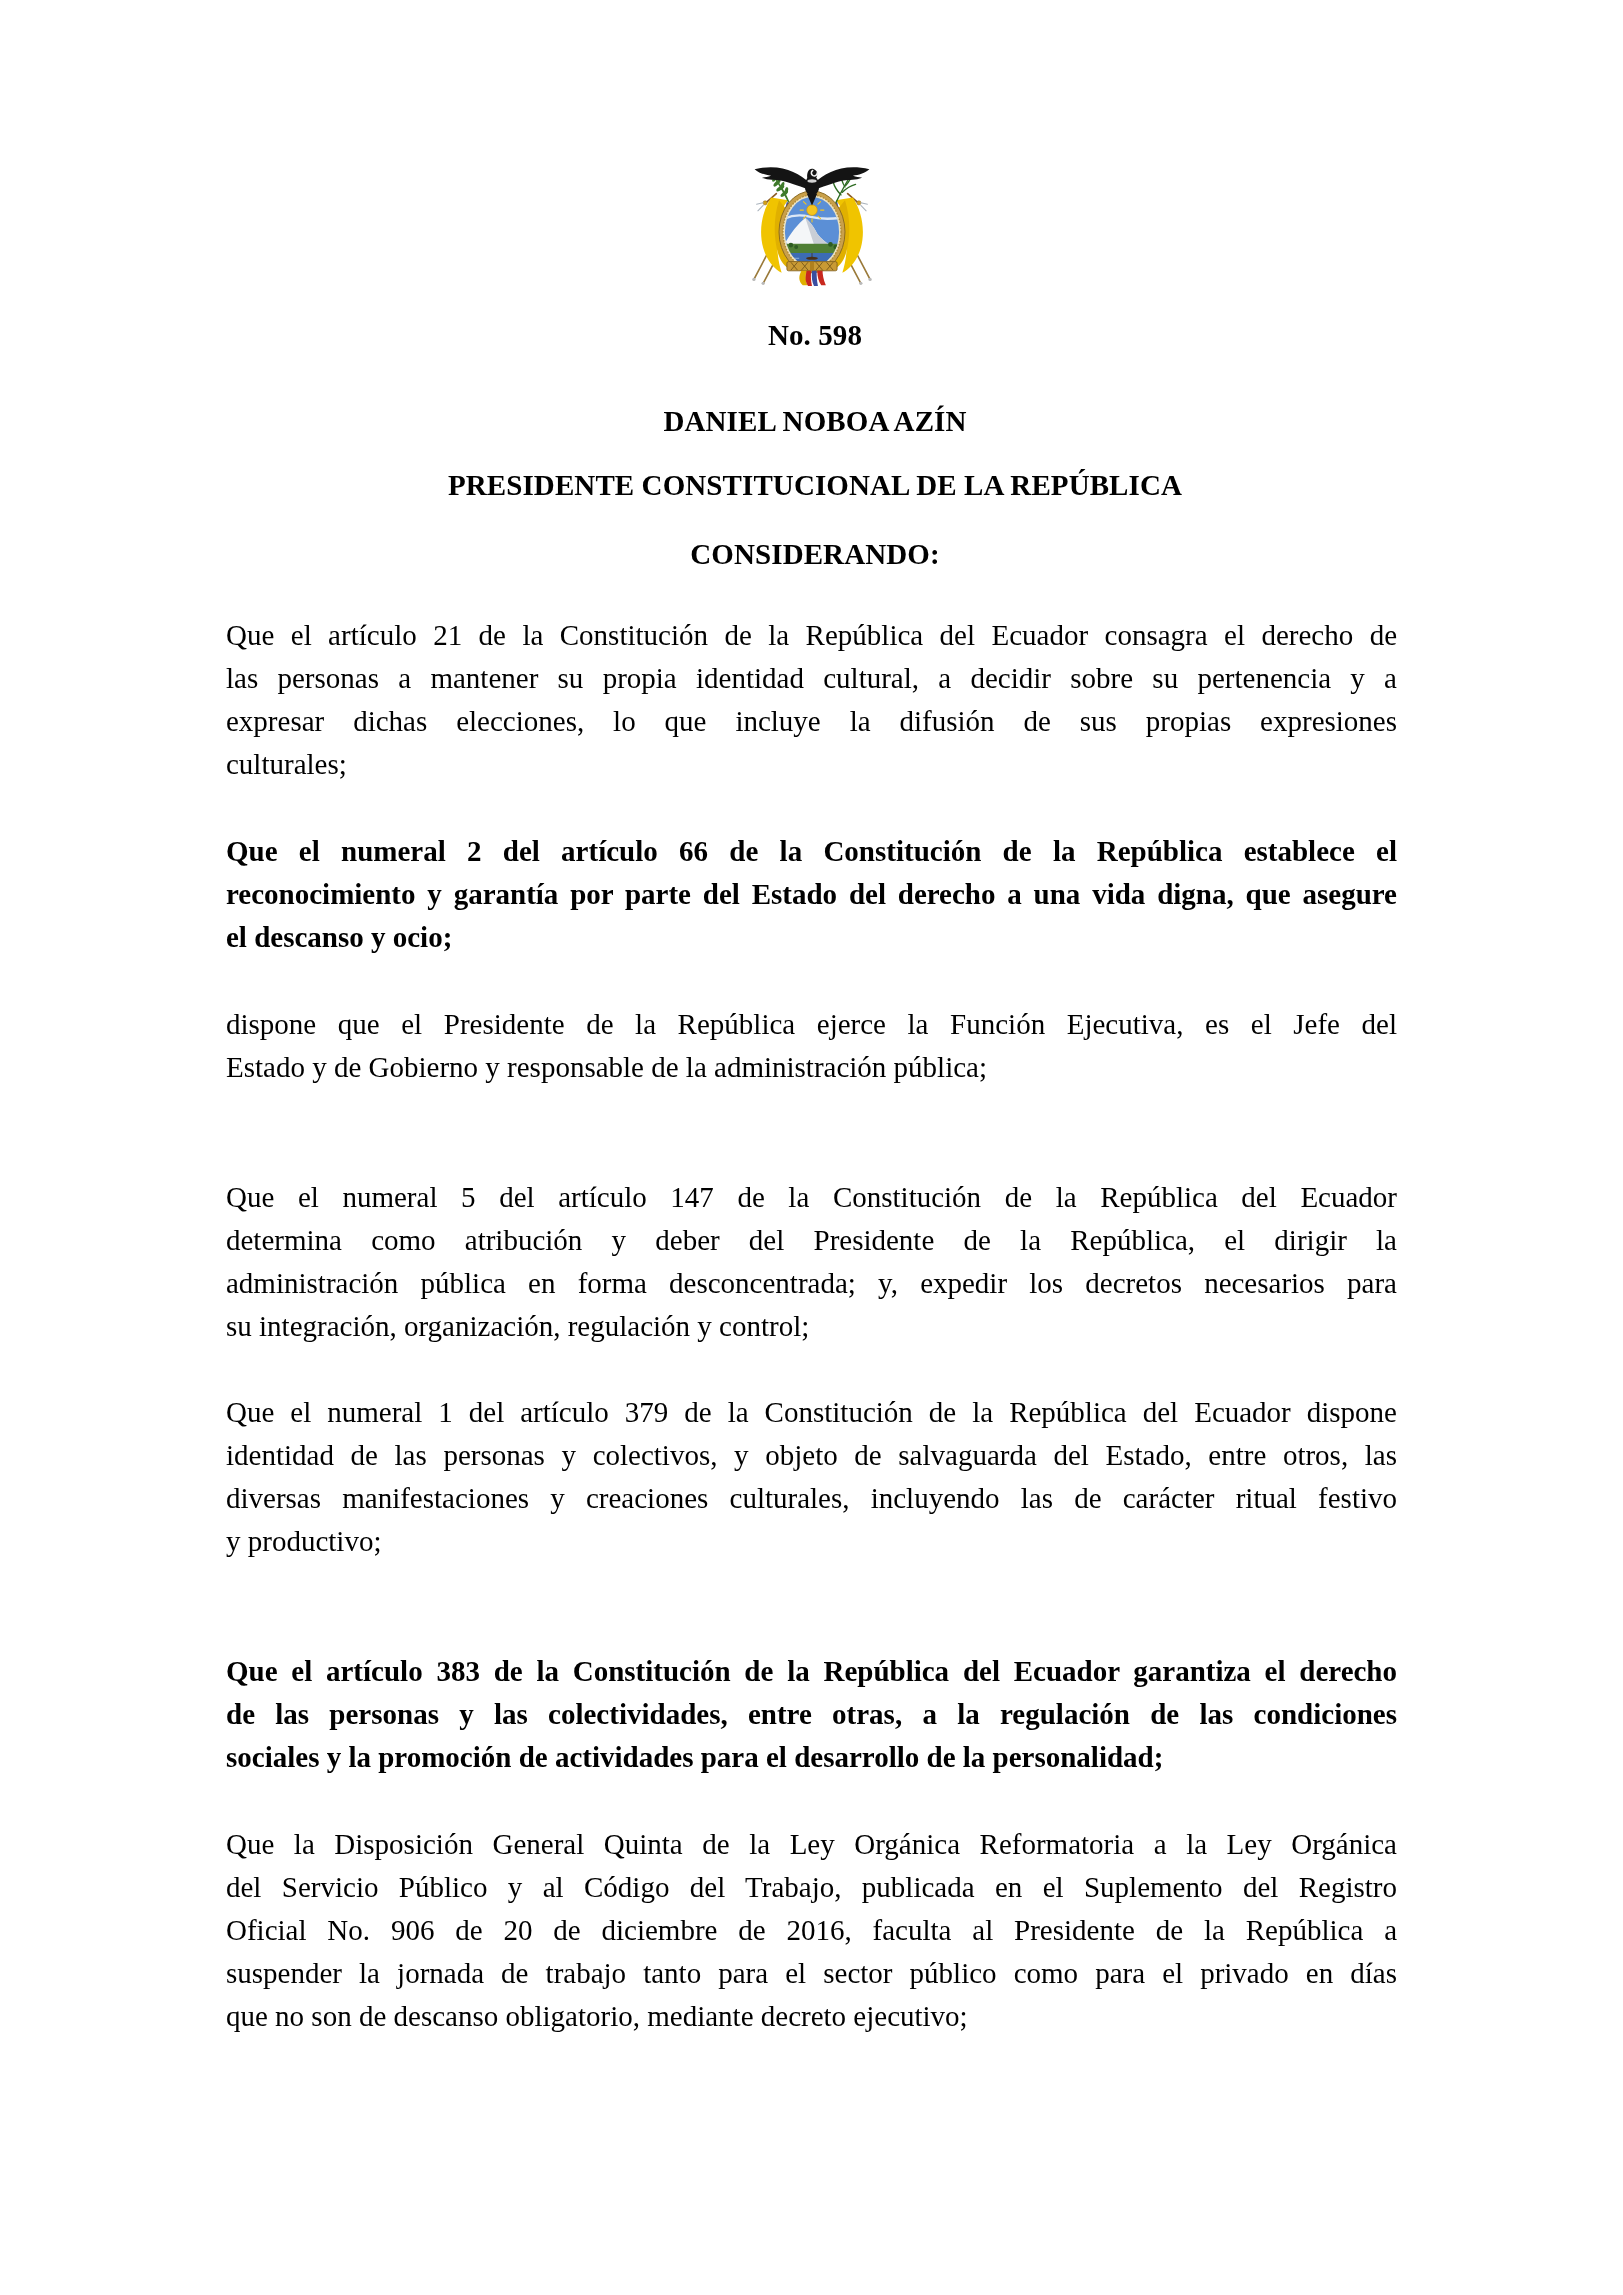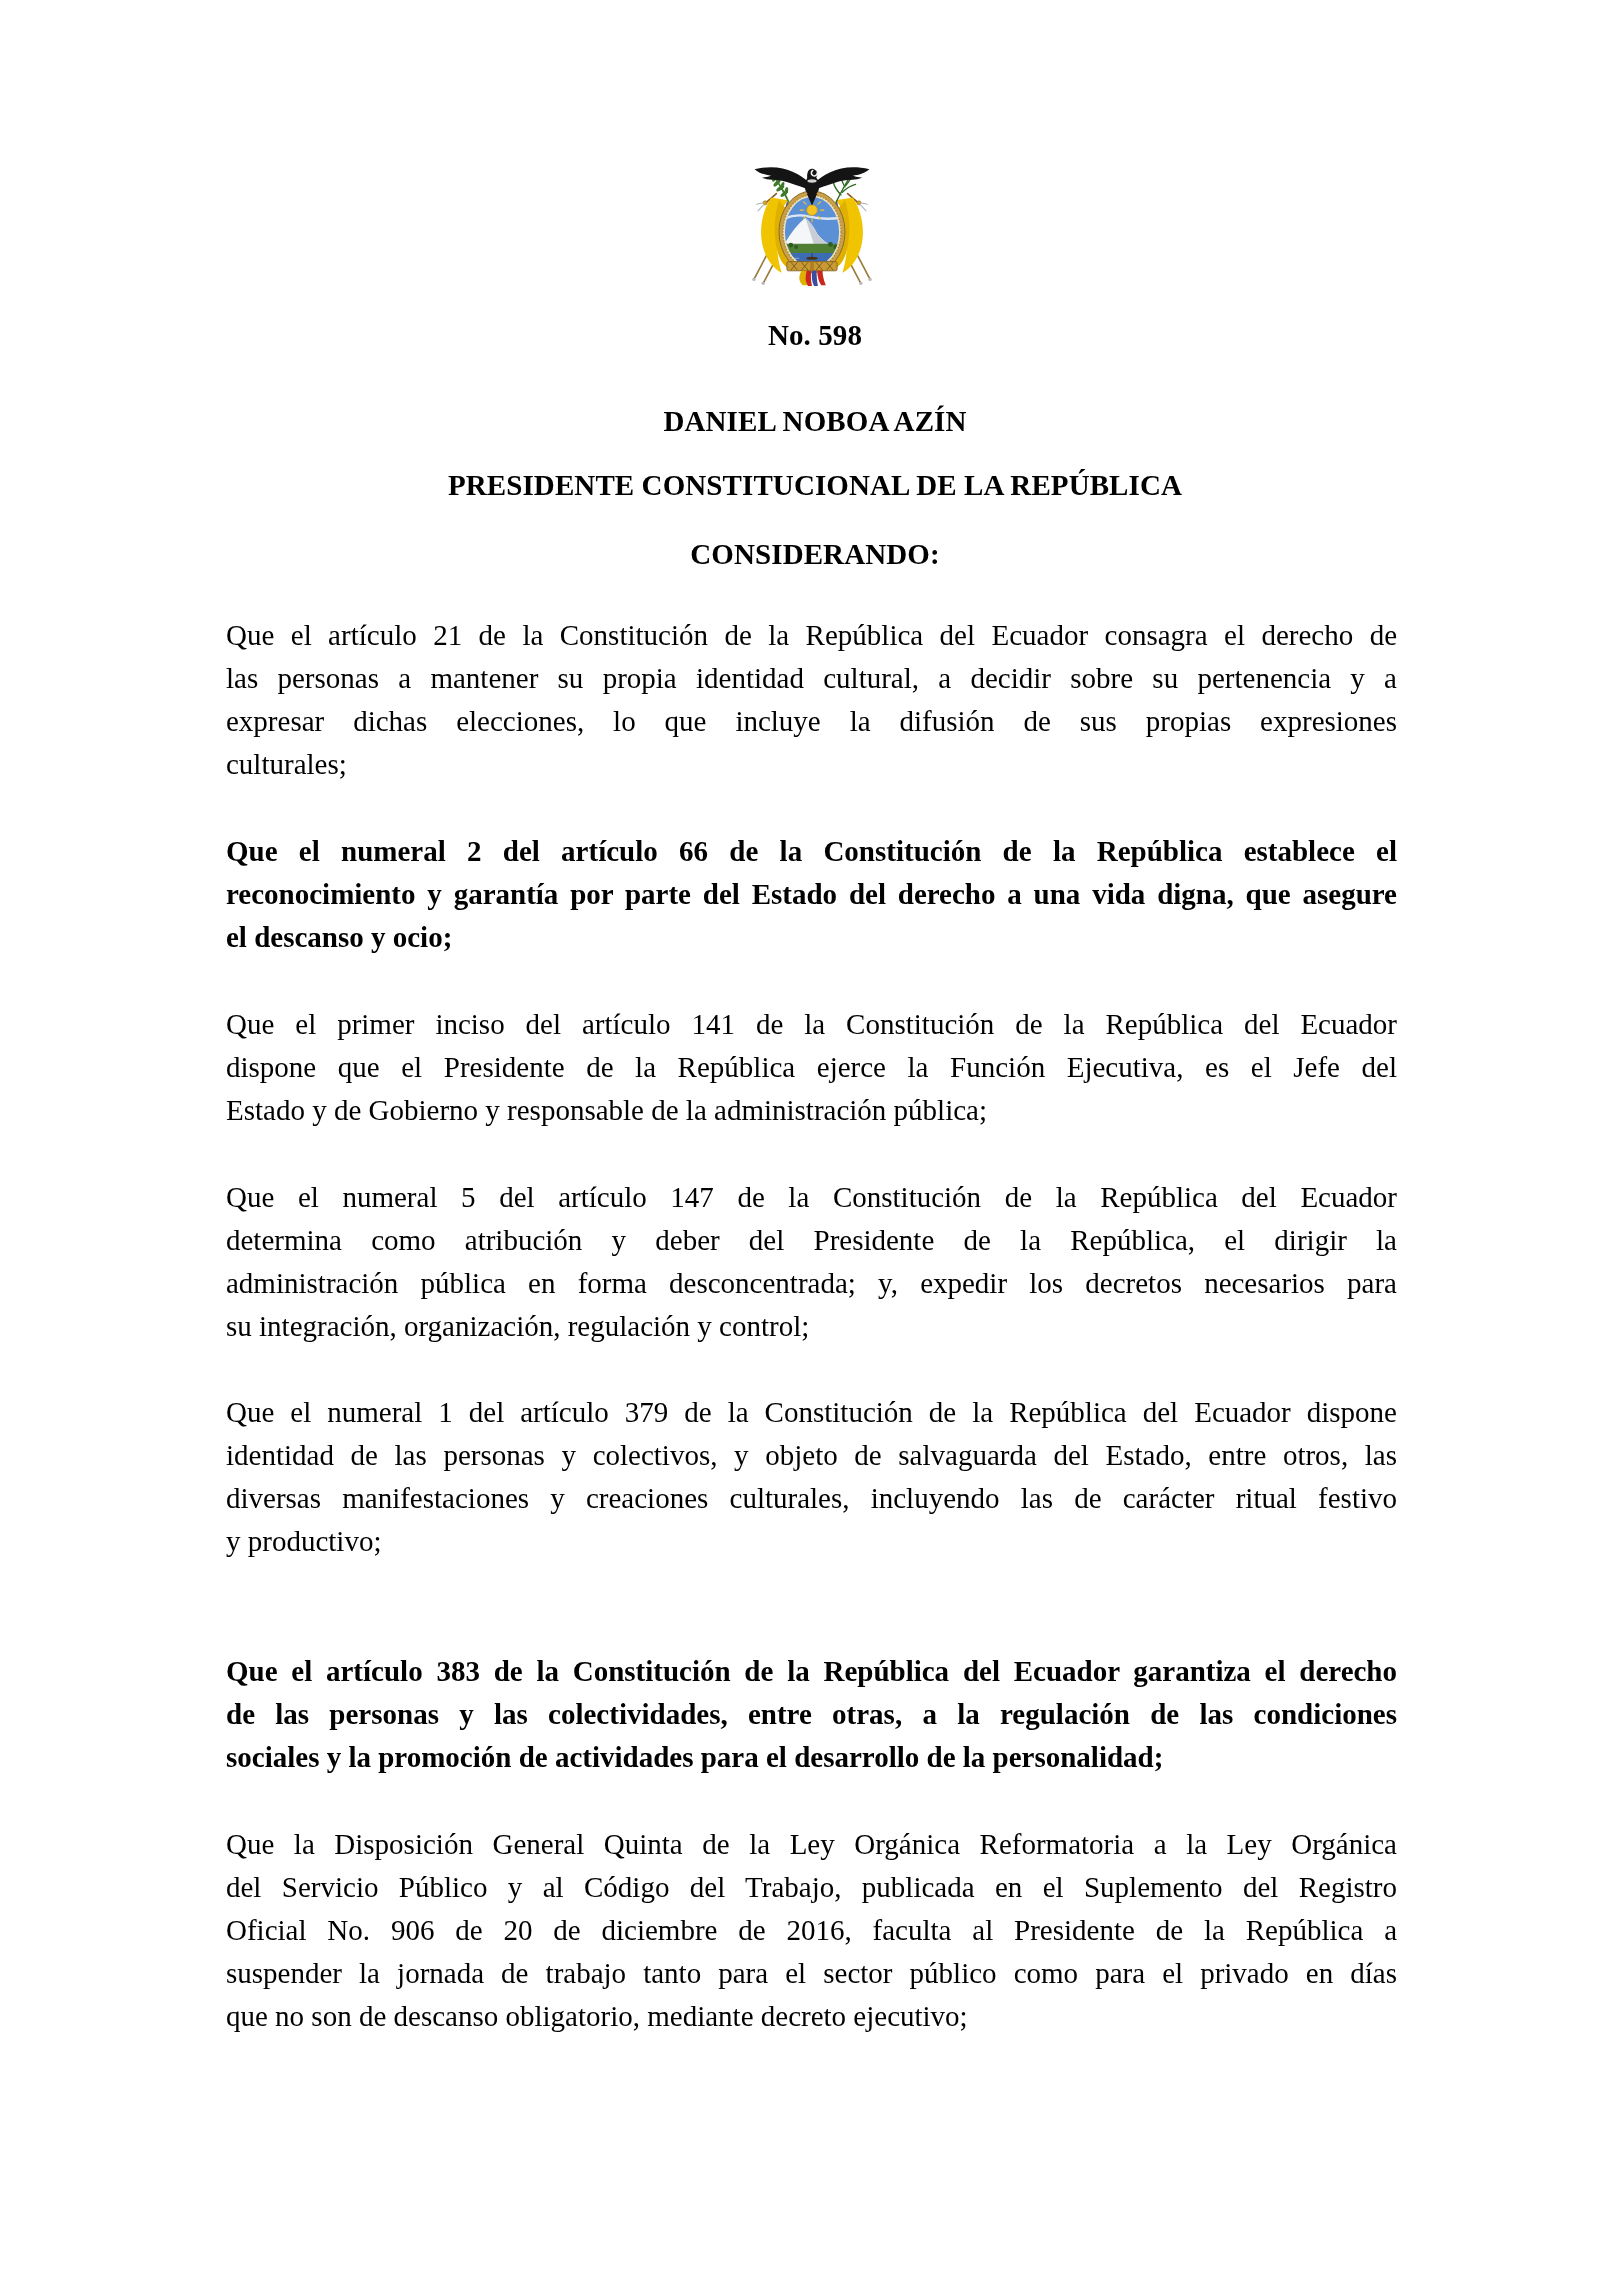--- a/index.html
+++ b/index.html
@@ -200,21 +200,20 @@
       <div class="jline">las personas a mantener su propia identidad cultural, a decidir sobre su pertenencia y a</div>
       <div class="jline">expresar dichas elecciones, lo que incluye la difusión de sus propias expresiones</div>
       <div class="jline last">culturales;</div>
     </div>
   <div class="para p2">
       <div class="jline">Que el numeral 2 del artículo 66 de la Constitución de la República establece el</div>
       <div class="jline">reconocimiento y garantía por parte del Estado del derecho a una vida digna, que asegure</div>
       <div class="jline last">el descanso y ocio;</div>
     </div>
   <div class="para p3">
-      <div class="jline">Que el primer inciso del artículo 141 de la Constitución de la República del Ecuador</div>
       <div class="jline">dispone que el Presidente de la República ejerce la Función Ejecutiva, es el Jefe del</div>
       <div class="jline last">Estado y de Gobierno y responsable de la administración pública;</div>
     </div>
   <div class="para p4">
       <div class="jline">Que el numeral 5 del artículo 147 de la Constitución de la República del Ecuador</div>
       <div class="jline">determina como atribución y deber del Presidente de la República, el dirigir la</div>
       <div class="jline">administración pública en forma desconcentrada; y, expedir los decretos necesarios para</div>
       <div class="jline last">su integración, organización, regulación y control;</div>
     </div>
   <div class="para p5">

